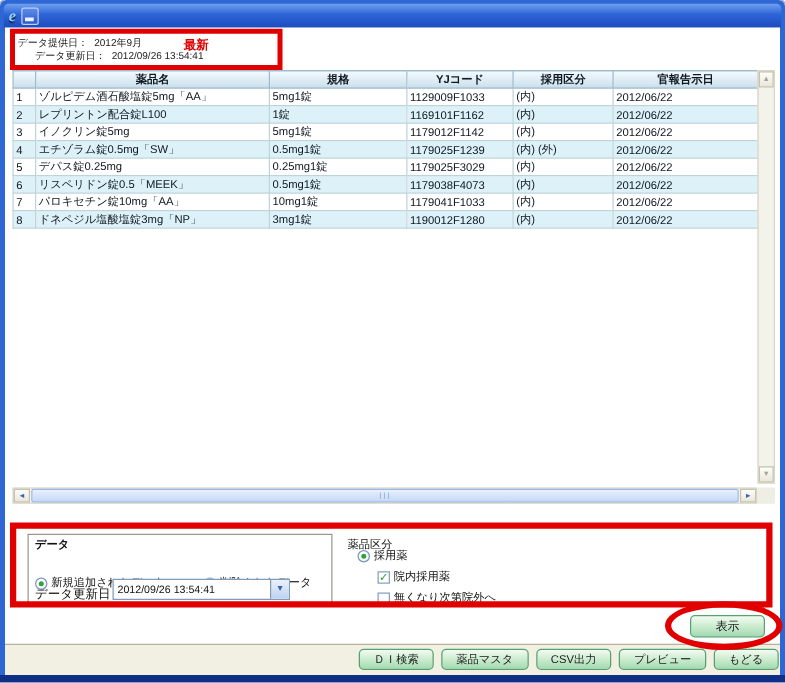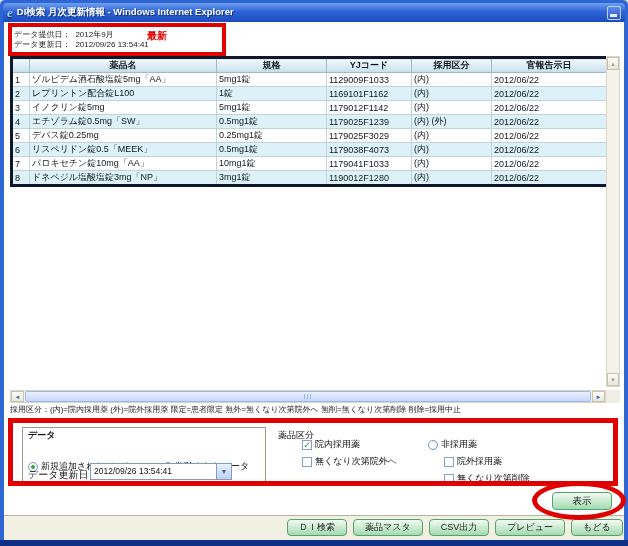--- a/index.html
+++ b/index.html
@@ -20,21 +20,21 @@
              background:linear-gradient(180deg,#5F8CEA,#2A58C6); display:flex; align-items:flex-end; padding:2px; }
   .win-btn .glyph { width:7px; height:3px; background:#E9F1FE; }
 
   .content { position:absolute; left:4px; top:22px; width:620px; height:518px; background:#FFFFFF; }
 
   .info-line { position:absolute; font-size:8px; color:#222; white-space:nowrap; }
   .info-line .lbl { margin-right:5px; }
   #latest-badge { position:absolute; left:147px; top:29px; color:#E00000; font-size:10px; font-weight:bold; }
 
   .drug-table { position:absolute; left:10px; top:56px; width:596px; border-collapse:collapse; table-layout:fixed;
-                border:3px solid #0f172a; background:#fff; }
+                border:1px solid #0f172a; background:#fff; }
   .drug-table th, .drug-table td { border:1px solid #BFD3DB; font-size:9px; padding:0 2px; height:12px;
                 overflow:hidden; white-space:nowrap; color:#101820; text-align:left; }
   .drug-table thead th { background:linear-gradient(180deg,#F2F9FD 0%,#D2E5F0 80%,#C4DBE9 100%);
                 border-color:#9FBACA; font-weight:bold; text-align:center; height:13px; }
   .drug-table tr.alt td { background:#DCF2F8; }
 
   .vscroll { position:absolute; left:606px; top:56px; width:14px; height:331px;
              background:#F4F3EB; border:1px solid #DAD6C6; }
   .vscroll .sb-btn { position:absolute; left:0; width:12px; height:13px; }
   .sb-btn { background:linear-gradient(180deg,#FDFDFB,#E9E7DB); border:1px solid #C6C2AE; color:#A8A494;
@@ -94,33 +94,32 @@
   #ann-rect-form { left:8px;  top:418px; width:610px; height:68px; border:5px solid #E00000; }
   #ann-ellipse   { left:532px; top:481px; width:94px; height:39px; border:5px solid #E00000; border-radius:50%; }
 </style>
 </head>
 <body>
 
 <div class="window">
 
   <div class="titlebar">
     <span class="ie-icon">e</span>
-    <span class="title-text">DI検索 月次更新情報 - Windows Internet Explorer</span>
     <span class="win-btn">
       <span class="glyph"></span>
     </span>
   </div>
 
   <div class="content"></div>
 
   <div class="info-line" style="left:14px; top:29px;text-align:center;">
     <span class="lbl">データ提供日：</span><span>2012年9月</span>
   </div>
   <span id="latest-badge">最新</span>
-  <div class="info-line" style="left:14px; top:39px;">
+  <div class="info-line" style="left:28px; top:39px;">
     <span class="lbl">データ更新日：</span><span>2012/09/26 13:54:41</span>
   </div>
 
   <table class="drug-table">
     <colgroup>
       <col style="width:18px">
         <col style="width:187px">
         <col style="width:110px">
       <col style="width:85px">
         <col style="width:80px">
@@ -217,21 +216,20 @@
     <div class="sb-btn">
         <span>◄</span>
       </div>
     <div class="h-thumb"></div>
     <div class="sb-btn">
         <span>►</span>
       </div>
   </div>
   <div class="scroll-corner"></div>
 
-  <div id="legend-text">採用区分：(内)=院内採用薬 (外)=院外採用薬 限定=患者限定 無外=無くなり次第院外へ 無削=無くなり次第削除 削除=採用中止</div>
 
   <div class="data-groupbox"></div>
   <span class="group-label" id="data-group-label">データ</span>
   <div id="data-radios">
       <span class="opt">
         <span class="radio sel"></span>
         <span>新規追加されたデータ</span>
       </span>
       <span class="opt">
         <span class="radio"></span>
@@ -241,41 +239,31 @@
   <span id="update-date-label">データ更新日</span>
   <div class="combo">
     <span class="combo-text">2012/09/26 13:54:41</span>
     <span class="combo-btn">
         <span>▼</span>
       </span>
   </div>
 
   <span class="group-label" id="category-group-label">薬品区分</span>
   <div class="cat-col" id="cat-col-0">
+      <span class="opt">
+        <span class="radio sel"></span>
+        <span>採用薬</span>
+      </span>
       <span class="opt indent">
         <span class="cb">✓</span>
         <span>院内採用薬</span>
       </span>
       <span class="opt indent">
         <span class="cb"></span>
         <span>無くなり次第院外へ</span>
-      </span>
-    </div>
-  <div class="cat-col" id="cat-col-1">
-      <span class="opt">
-        <span class="radio"></span>
-        <span>非採用薬</span>
-      </span>
-      <span class="opt indent">
-        <span class="cb"></span>
-        <span>院外採用薬</span>
-      </span>
-      <span class="opt indent">
-        <span class="cb"></span>
-        <span>無くなり次第削除</span>
       </span>
     </div>
 
   <button id="display-button" class="gbtn">表示</button>
 
   <div class="bottombar"></div>
   <div id="footer-buttons">
       <button class="gbtn">ＤＩ検索</button>
       <button class="gbtn">薬品マスタ</button>
       <button class="gbtn">CSV出力</button>

